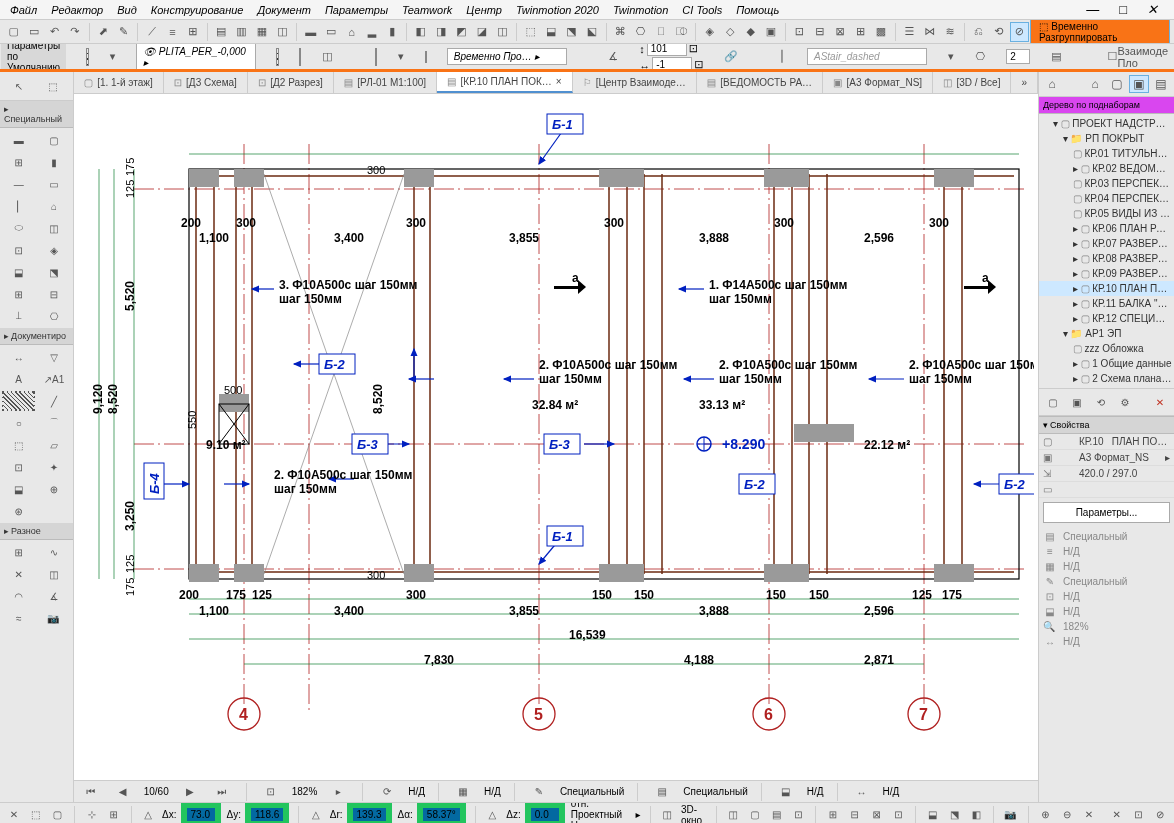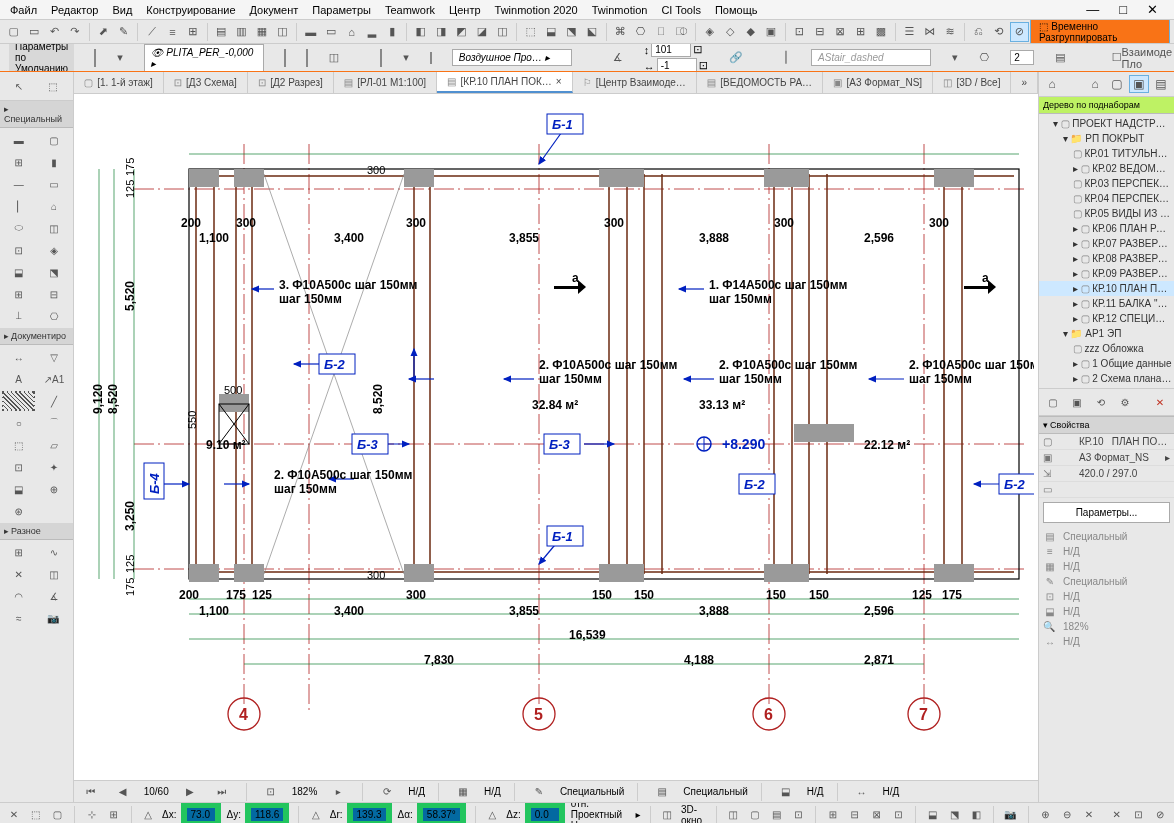--- a/index.html
+++ b/index.html
@@ -1,24 +1,24 @@
 <!DOCTYPE html>
 <html><head>
 <meta charset="utf-8">
 <style>
 * { box-sizing: border-box; margin: 0; padding: 0; font-family: Arial, sans-serif; }
 body { background: #f0f0f0; width: 1174px; height: 823px; overflow: hidden; font-size: 11px; }
 .menubar { display: flex; background: #f5f5f5; padding: 2px 4px; gap: 2px; border-bottom: 1px solid #ccc; height: 20px; align-items: center; }
-.menubar span { padding: 2px 6px; cursor: pointer; }
+.menubar span { padding: 2px 6px; cursor: pointer; font-style: italic; }
 .win-controls { margin-left: auto; display: flex; gap: 8px; padding-right: 6px; font-size: 13px; }
 .toolbar1 { display: flex; background: #e8e8e8; height: 24px; align-items: center; border-bottom: 1px solid #ccc; padding: 0 4px; gap: 1px; overflow: hidden; }
 .tb-btn { width: 22px; height: 20px; display: inline-flex; align-items: center; justify-content: center; cursor: pointer; border: 1px solid transparent; color: #555; }
 .tb-btn.blue { background: #cde8ff; border: 1px solid #6ab0e0; }
 .sep { width: 1px; height: 18px; background: #ccc; margin: 0 3px; }
-.toolbar2 { display: flex; background: #e8e8e8; height: 28px; align-items: center; border-bottom: 1px solid #f97316; padding: 0 9px; gap: 20px; overflow: hidden; }
+.toolbar2 { display: flex; background: #e8e8e8; height: 28px; align-items: center; border-bottom: 3px solid #f97316; padding: 0 1px; gap: 20px; overflow: hidden; }
 .param-label { background: #d8d8d8; padding: 4px 6px; font-size: 10px; }
 .layer-sel { background: #fff; border: 1px solid #aaa; padding: 2px 6px; min-width: 120px; font-size: 10px; font-style: italic; }
 .btn-txt { background: #f97316; border: 1px solid #6ab0e0; padding: 3px 8px; font-size: 10px; }
 .hatch { width: 24px; height: 18px; background: repeating-linear-gradient(45deg,#333,#333 1px,transparent 1px,transparent 4px); border: 1px solid #888; }
 .coord-box { background: #fff; border: 1px solid #aaa; width: 40px; padding: 1px 3px; font-size: 10px; }
 
 .main-row { display: flex; height: 730px; }
 .toolbox { width: 74px; background: #e8e8e8; border-right: 1px solid #ccc; display: flex; flex-direction: column; font-size: 10px; }
 .tool-head { display: flex; padding: 4px; gap: 4px; border-bottom: 1px solid #ccc; }
 .tool-sec-title { padding: 3px 4px; background: #d5d5d5; font-size: 9px; border-bottom: 1px solid #bbb; color: #333; }
@@ -29,21 +29,21 @@
 .tabs { display: flex; background: #e8e8e8; height: 22px; border-bottom: 1px solid #ccc; font-size: 10px; overflow: hidden; }
 .tab { padding: 3px 10px; border-right: 1px solid #ccc; display: flex; align-items: center; gap: 4px; color: #444; white-space: nowrap; }
 .tab.active { background: #fff; border-bottom: 2px solid #5090d0; }
 .tab .ic { color: #888; }
 .canvas { flex: 1; position: relative; background: #fff; overflow: hidden; }
 .drawing { position: absolute; left: 0; top: 0; }
 
 .right-panel { width: 136px; background: #e8e8e8; border-left: 1px solid #ccc; display: flex; flex-direction: column; font-size: 10px; }
 .nav-icons { display: flex; padding: 3px; gap: 2px; border-bottom: 1px solid #ccc; }
 .nav-icons .tb-btn { width: 20px; height: 18px; font-size: 12px; }
-.tree-title { padding: 3px 4px; background: #bef264; font-size: 9px; border-bottom: 1px solid #bbb; }
+.tree-title { padding: 3px 4px; background: #d946ef; font-size: 9px; border-bottom: 1px solid #bbb; }
 .tree { flex: 0 0 auto; overflow-y: auto; padding: 2px 0; max-height: 300px; }
 .tree-item { padding: 2px 2px 2px 6px; white-space: nowrap; overflow: hidden; text-overflow: ellipsis; color: #333; cursor: pointer; }
 .tree-item.sel { background: #cde8ff; }
 .tree-item.l1 { padding-left: 14px; }
 .tree-item.l2 { padding-left: 24px; }
 .tree-item.l3 { padding-left: 34px; }
 .tree-ic { color: #888; margin-right: 2px; }
 
 .props-title { padding: 3px 4px; background: #d5d5d5; font-size: 9px; border-top: 1px solid #bbb; border-bottom: 1px solid #bbb; }
 .prop-row { display: flex; padding: 2px 4px; align-items: center; gap: 4px; border-bottom: 1px solid #ddd; color: #444; }
@@ -156,21 +156,21 @@
   <span class="hatch"></span>
   <span class="tb-btn">▾</span>
   <span class="layer-sel">👁 <span>PLITA_PER_-0,000</span> ▸</span>
   <span class="hatch"></span>
   <span class="hatch" style="background:repeating-linear-gradient(135deg,#333,#333 1px,transparent 1px,transparent 3px)"></span>
   <span class="tb-btn">◫</span>
   <span style="width:40px"></span>
   <span class="hatch"></span>
   <span class="tb-btn">▾</span>
   <span style="width:12px;height:12px;border:1px solid #888;background:#fff"></span>
-  <span class="layer-sel"><span>Воздушное Про…</span> ▸</span>
+  <span class="layer-sel"><span>Временно Про…</span> ▸</span>
   <span style="width:20px"></span>
   <span class="tb-btn">∡</span>
   <span style="display:flex;flex-direction:column;gap:1px">
     <span style="display:flex;gap:2px;align-items:center">
         <span>↕</span>
         <input class="coord-box" value="101" style="">
         <span>⊡</span>
       </span>
     <span style="display:flex;gap:2px;align-items:center">
         <span>↔</span>

